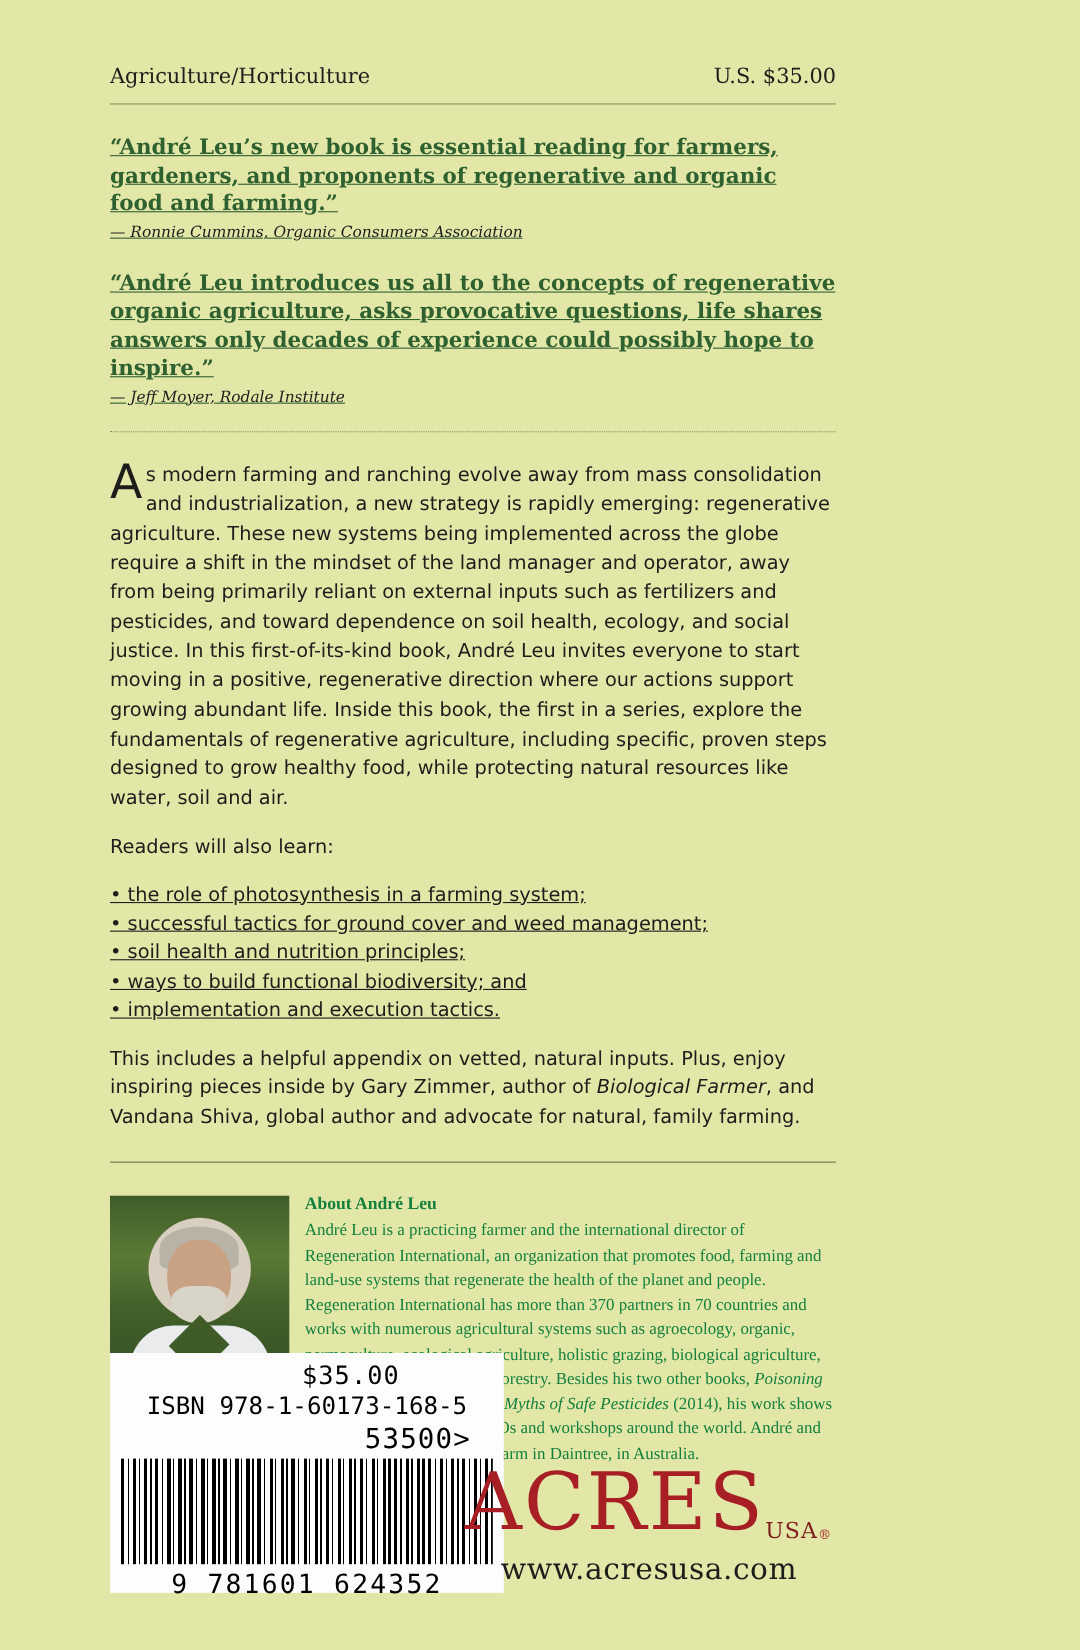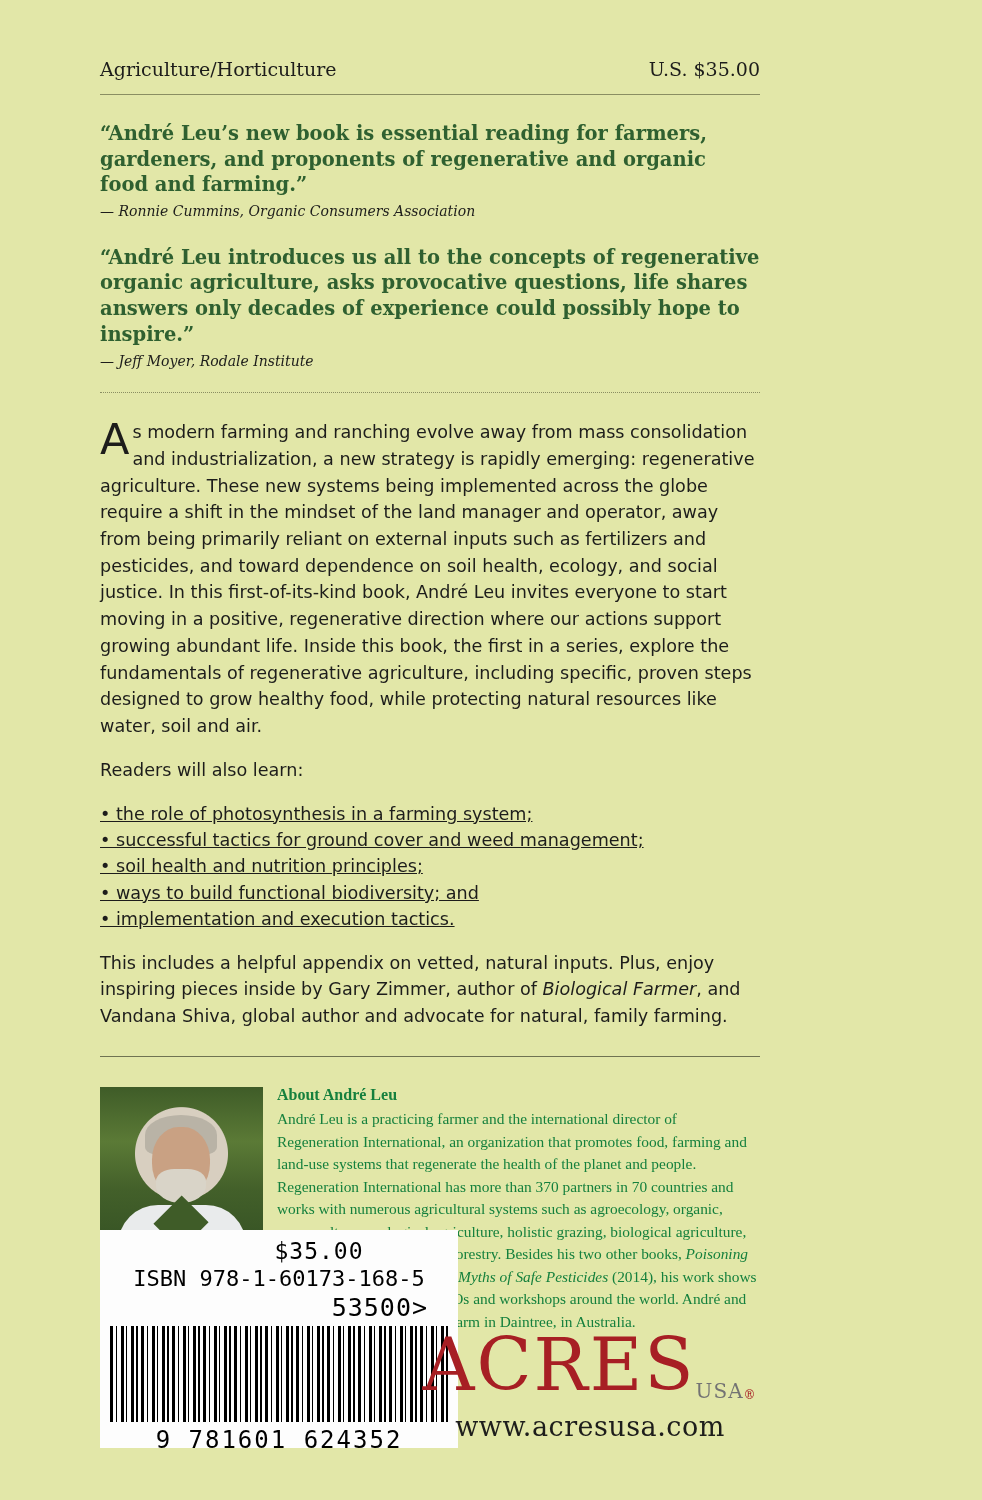--- a/index.html
+++ b/index.html
@@ -45,20 +45,21 @@
     border-top: 1px solid #6f7352;
     margin: 26px 0 0 0;
   }
   .blurb {
     margin-top: 26px;
     font-family: "DejaVu Serif", serif;
     color: #2f6030;
     font-size: 19.5px;
     line-height: 1.32;
     font-weight: bold;
+    text-decoration: underline;
   }
   .blurb2 {
     margin-top: 24px;
   }
   .blurb .attrib {
     display: block;
     margin-top: 4px;
     font-style: italic;
     font-weight: normal;
     color: #1d1d1b;
@@ -223,21 +224,21 @@
   .logo-acres {
     font-family: "DejaVu Serif", serif;
     font-size: 72px;
     letter-spacing: 2px;
     color: #a71f24;
     line-height: 1;
   }
   .logo-usa {
     font-family: "DejaVu Serif", serif;
     font-size: 20px;
-    color: #737373;
+    color: #7f1d1d;
     vertical-align: bottom;
     letter-spacing: 1px;
   }
   .logo-reg {
     font-size: 12px;
     color: #a71f24;
     vertical-align: bottom;
   }
   .logo-url {
     margin-top: 10px;

